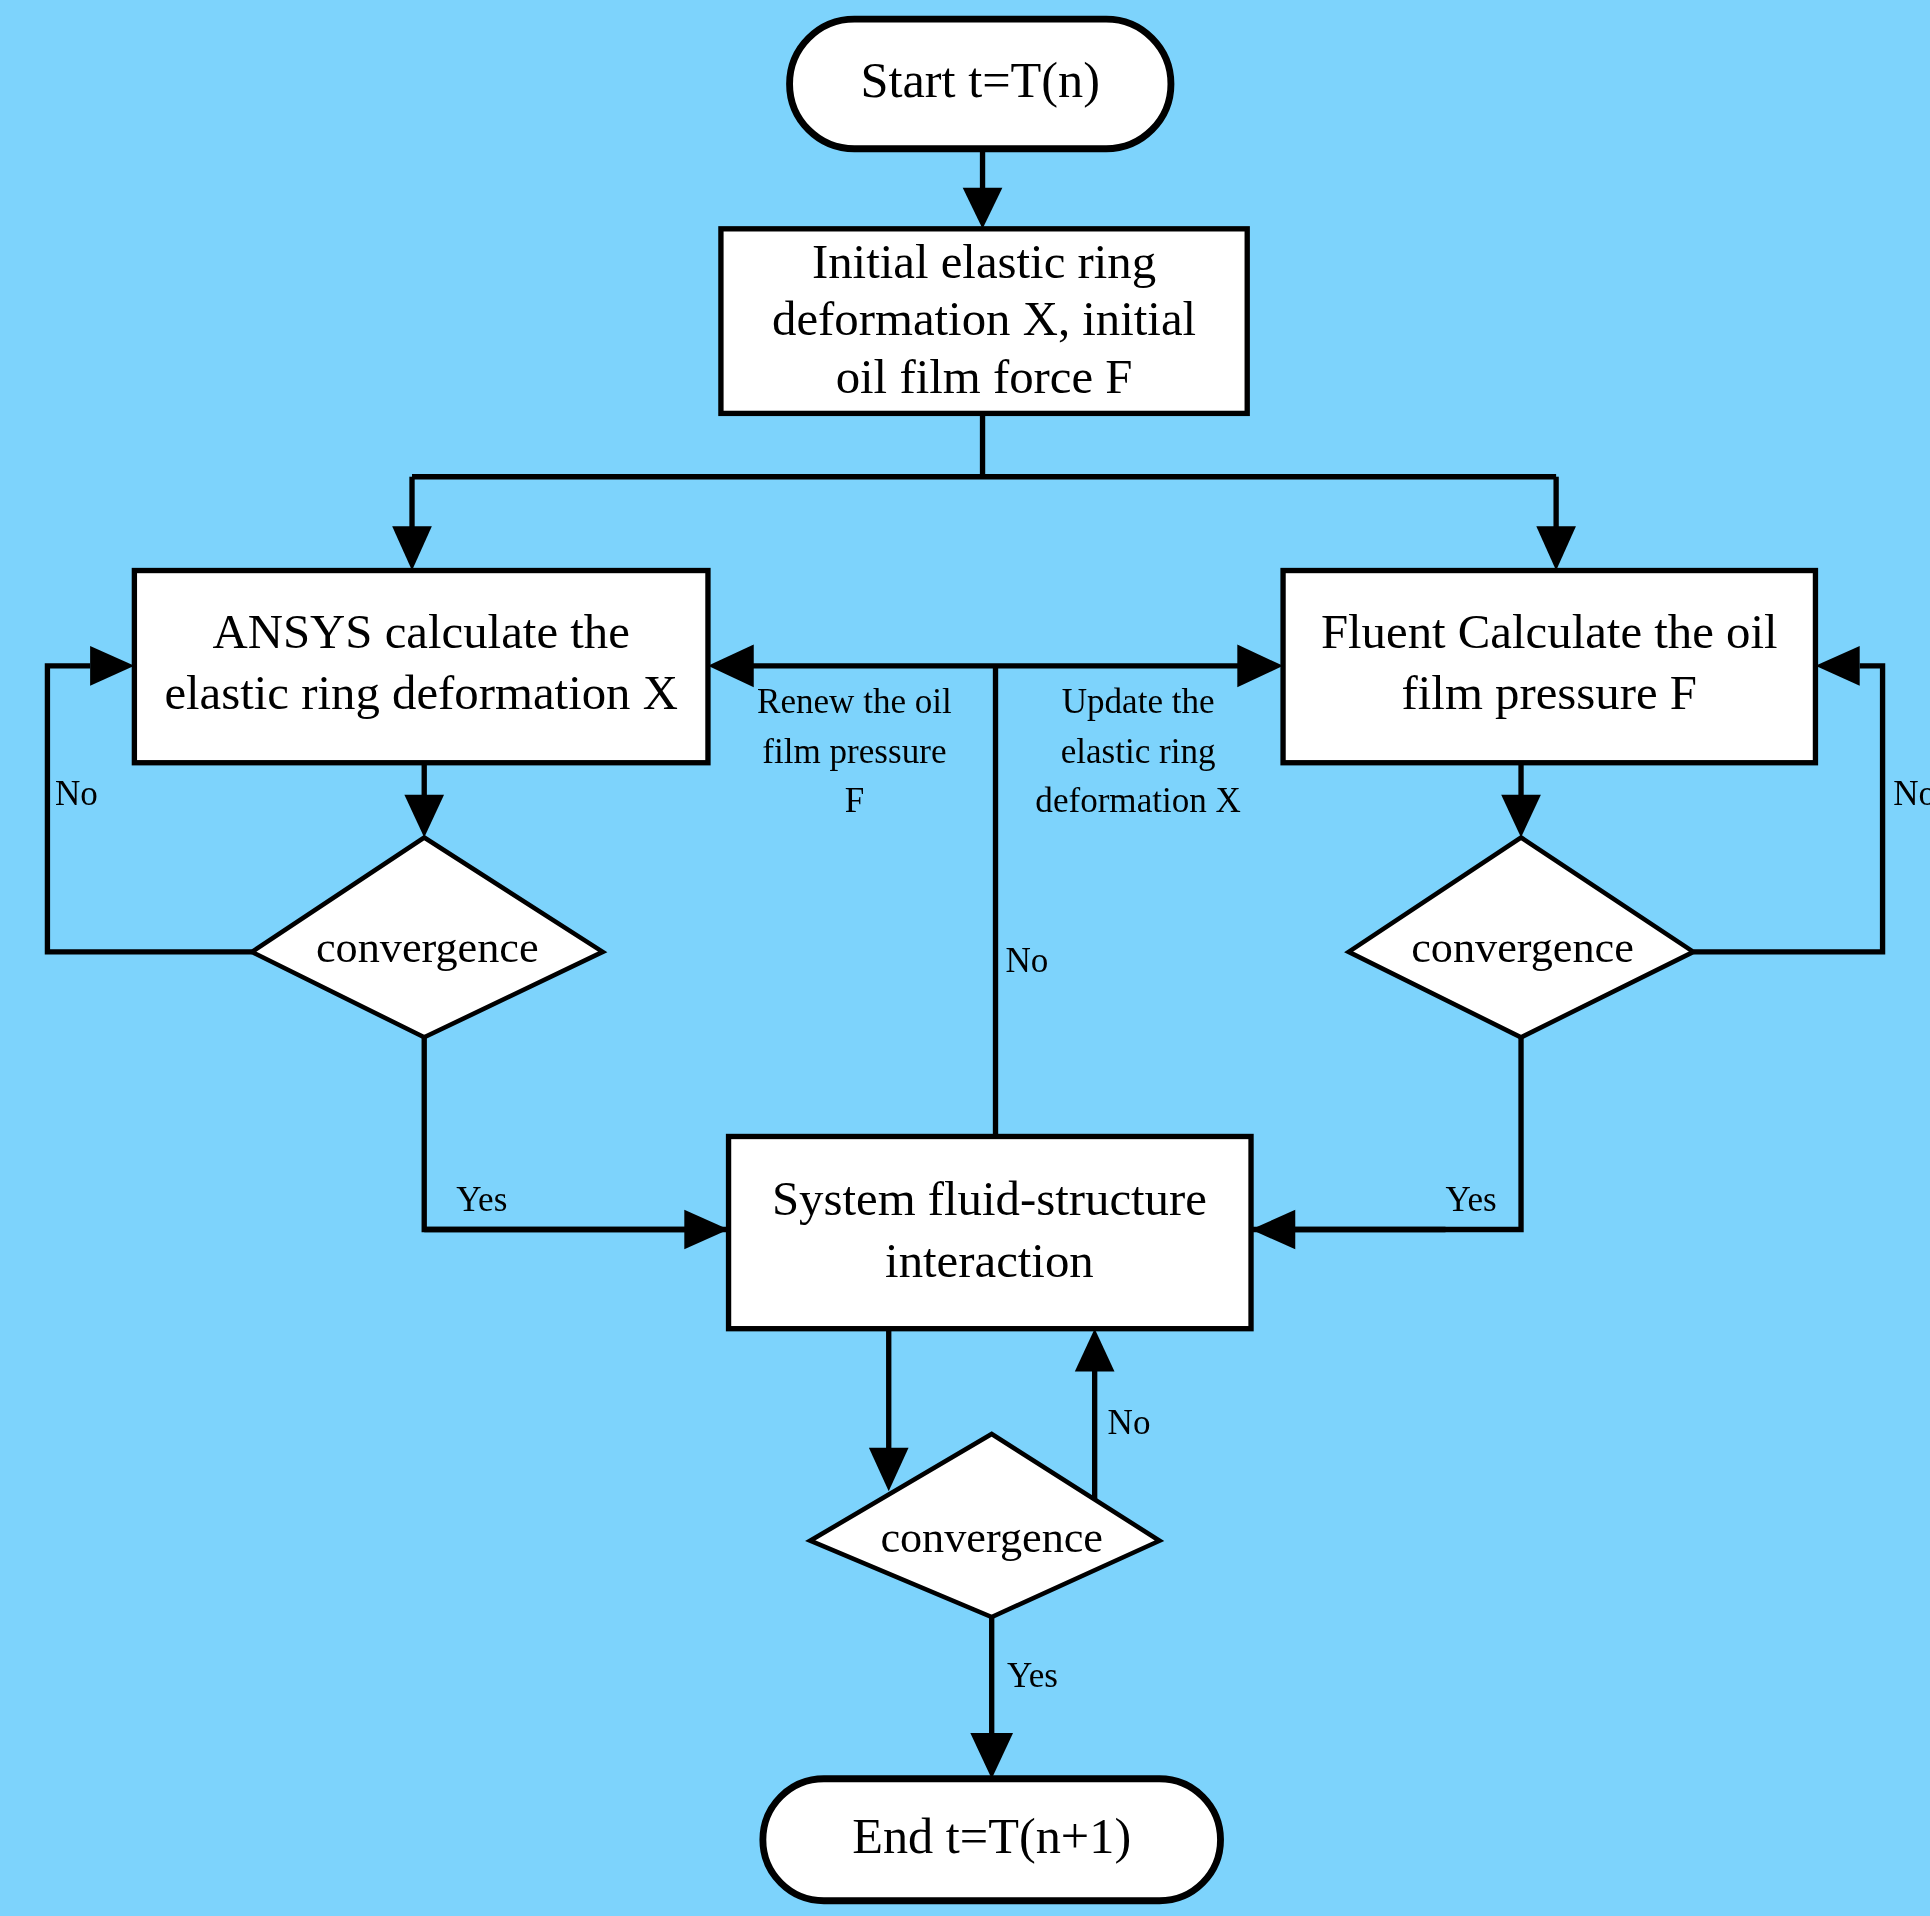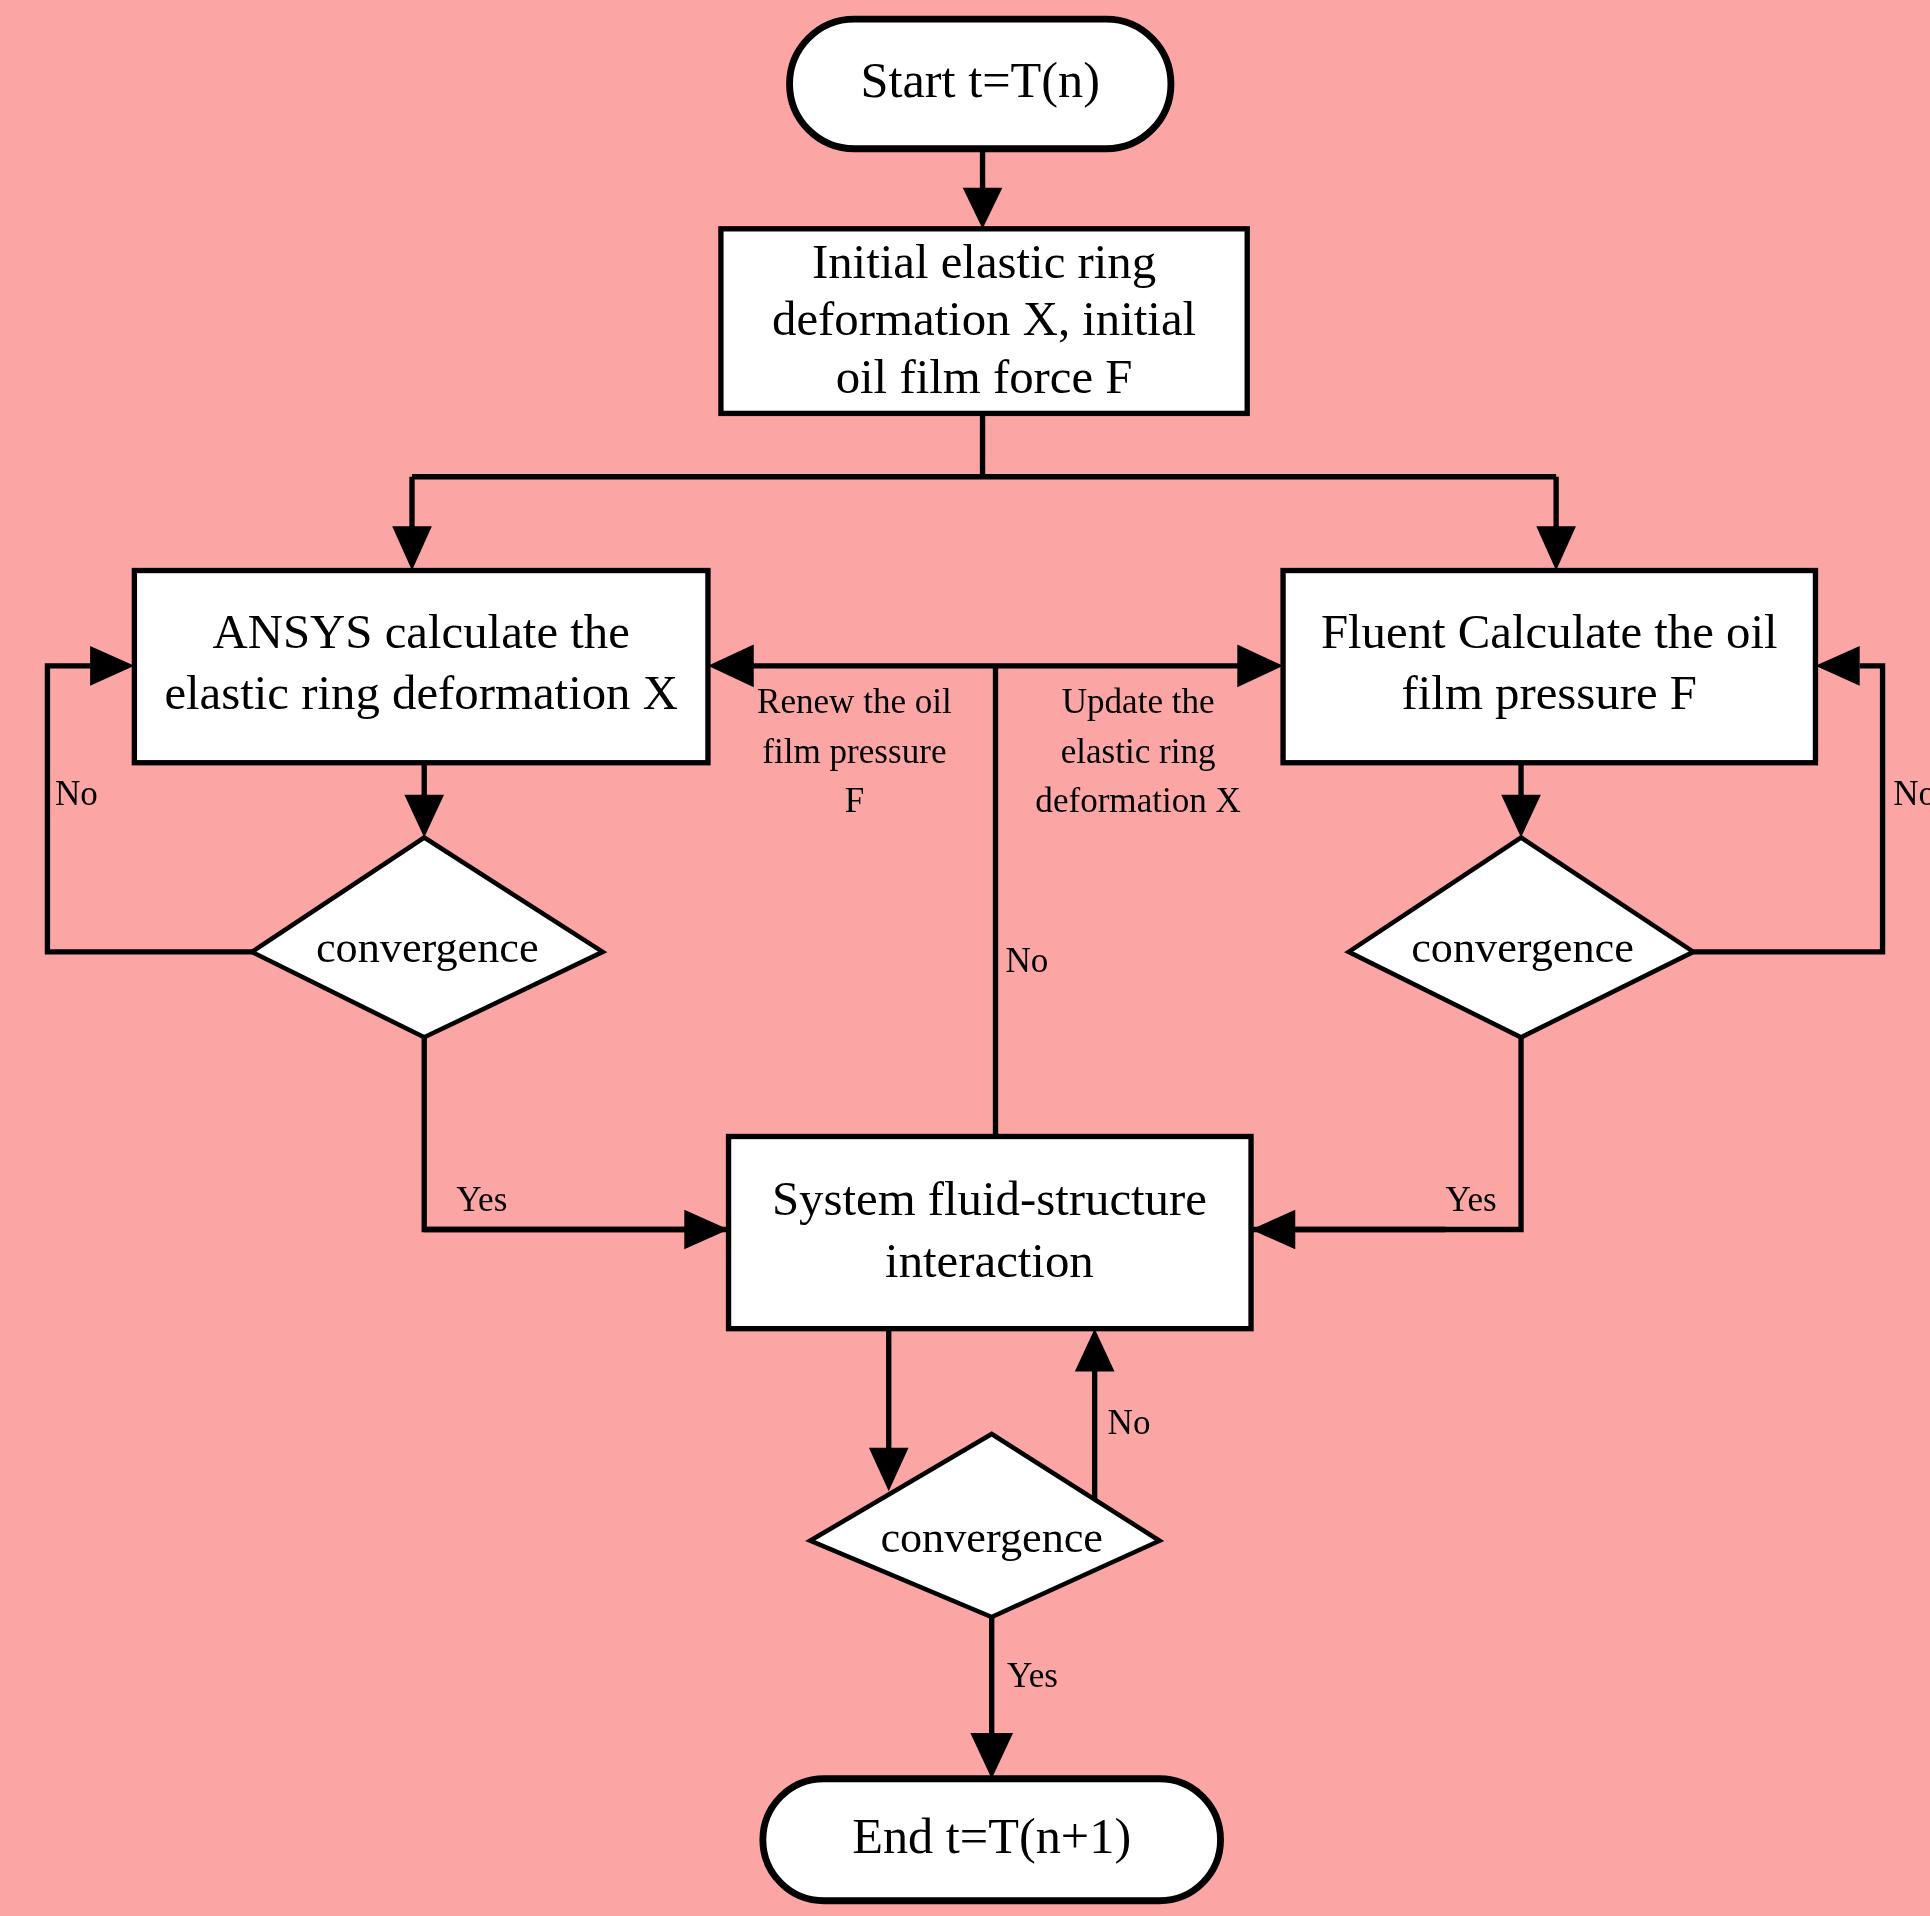--- a/index.html
+++ b/index.html
@@ -10,21 +10,21 @@
   body {
     width: 1930px;
     height: 1916px;
     font-family: "Liberation Serif", "DejaVu Serif", serif;
     overflow: hidden;
   }
   #flowchart-root {
     position: relative;
     width: 1930px;
     height: 1916px;
-    background: #fca5a5;
+    background: #7dd3fc;
   }
   svg#flow-svg {
     position: absolute;
     top: 0;
     left: 0;
     width: 1930px;
     height: 1916px;
   }
   .node-shape {
     fill: #ffffff;

